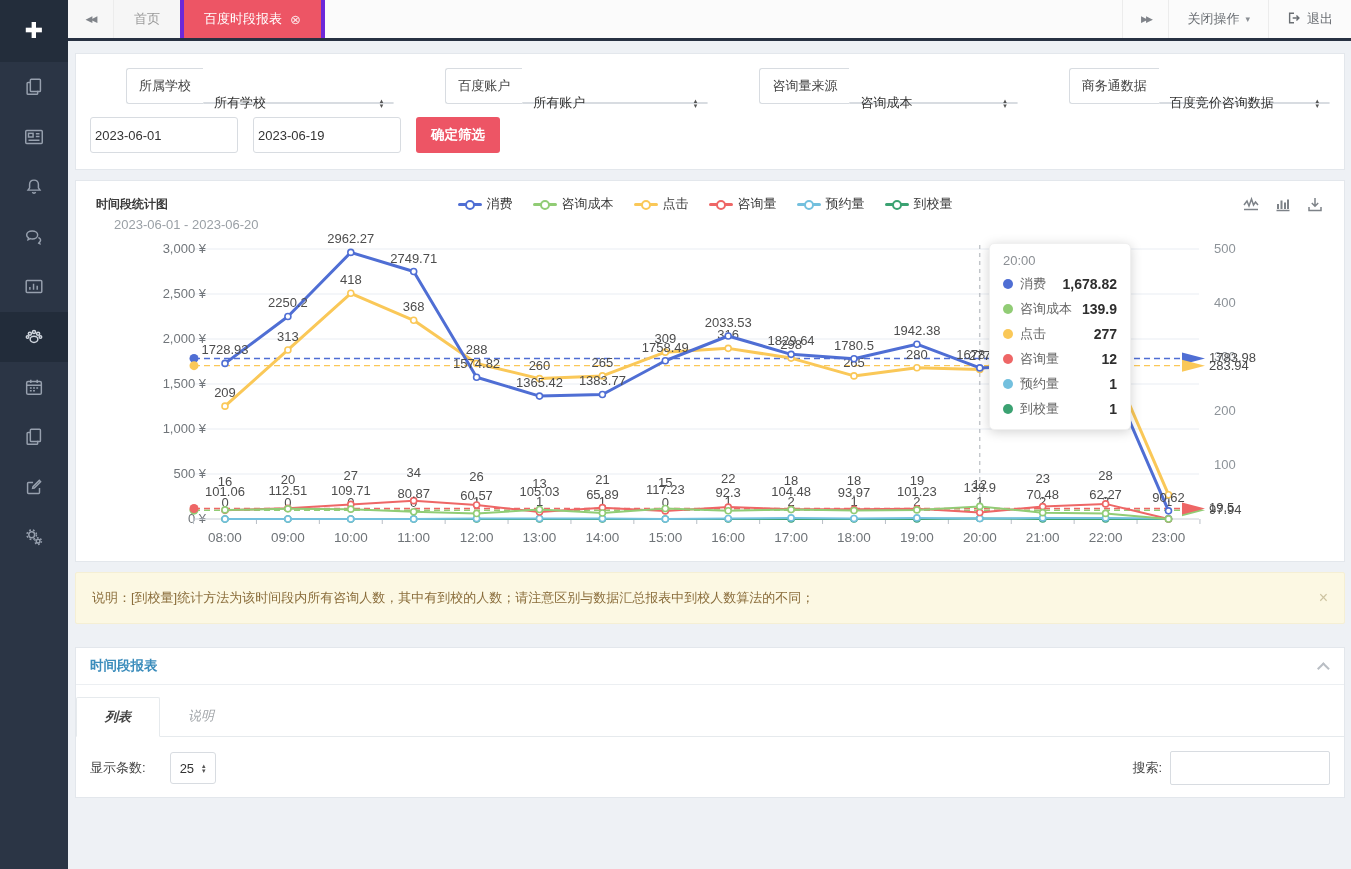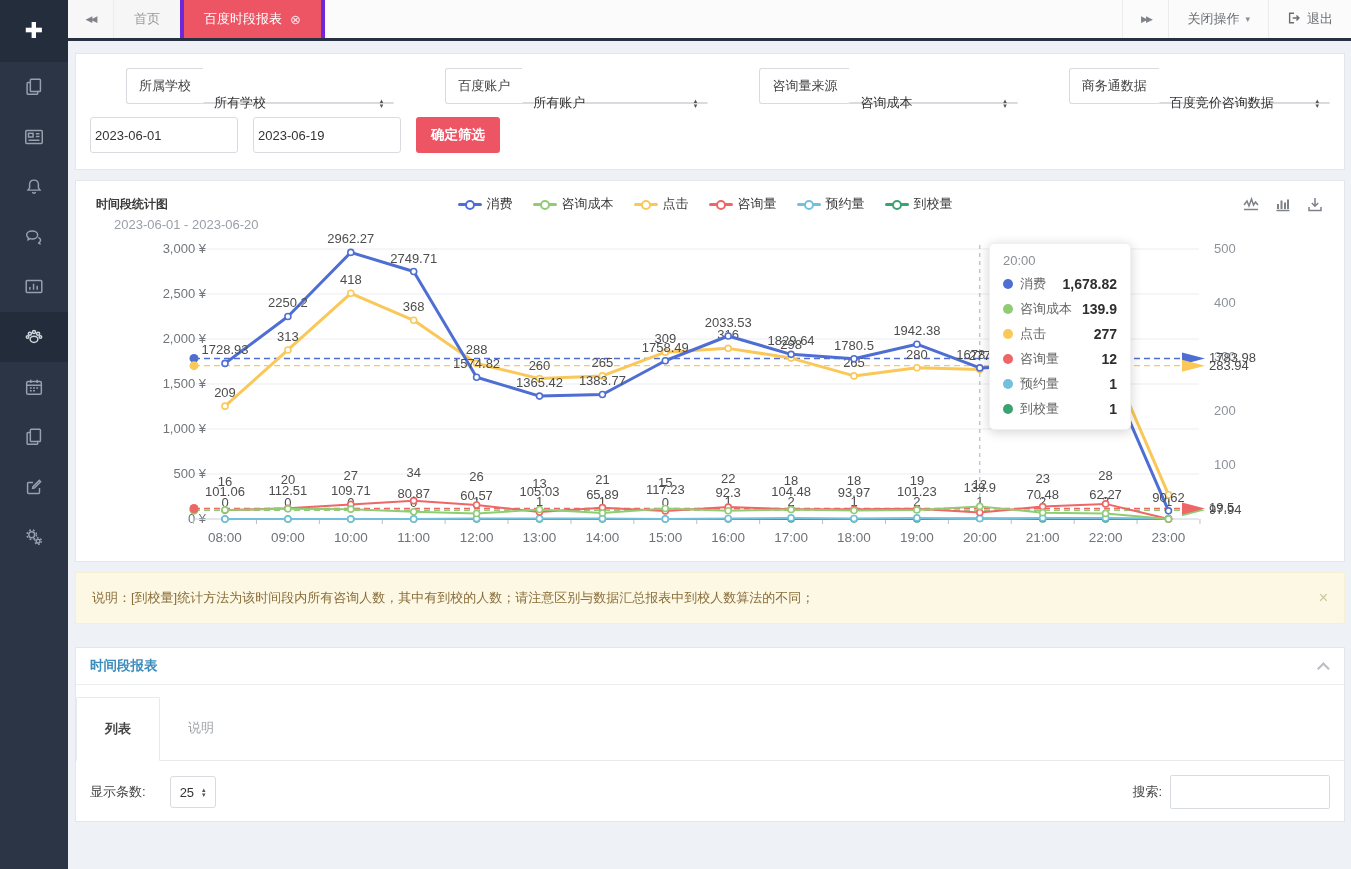--- a/index.html
+++ b/index.html
@@ -84,21 +84,21 @@
   .tt-name { color:#666; }
   .tt-val { margin-left:auto; font-weight:bold; color:#2e2e2e; font-size:14px; }
 
   
   .alert { margin:0 0 10px 0; background:#fcf8e3; border:1px solid #f5efd4; color:#8a6d3b;
            padding:16px 16px; display:flex; align-items:center; border-radius:2px; }
   .alert-x { margin-left:auto; color:#cdc3a0; font-size:16px; cursor:pointer; padding-left:14px; }
 
   
   .tabs-row { display:flex; border-bottom:1px solid #e6eaed; padding:12px 0 0 0; background:#fff; }
-  .tab { padding:22px 28px; cursor:pointer; color:#a0a4a8; }
+  .tab { padding:10px 28px; cursor:pointer; color:#a0a4a8;font-style:italic; }
   .tab.active { color:#444; font-weight:bold; border:1px solid #e6eaed; border-bottom:1px solid #fff;
                 border-radius:2px 2px 0 0; margin-bottom:-1px; background:#fff; }
   .table-controls { display:flex; align-items:center; padding:14px 14px 12px; }
   .pagesize { display:flex; align-items:center; gap:24px; color:#444; }
   .ps-box { display:flex; align-items:center; gap:8px; border:1px solid #d8dce1; border-radius:3px;
             height:32px; padding:0 9px; color:#333; cursor:pointer; }
   .search-wrap { margin-left:auto; display:flex; align-items:center; gap:8px; color:#444; }
   .search-input { width:160px; height:34px; border:1px solid #d8dce1; border-radius:2px; padding:0 8px; font-size:13px; }
 </style>
 </head>

